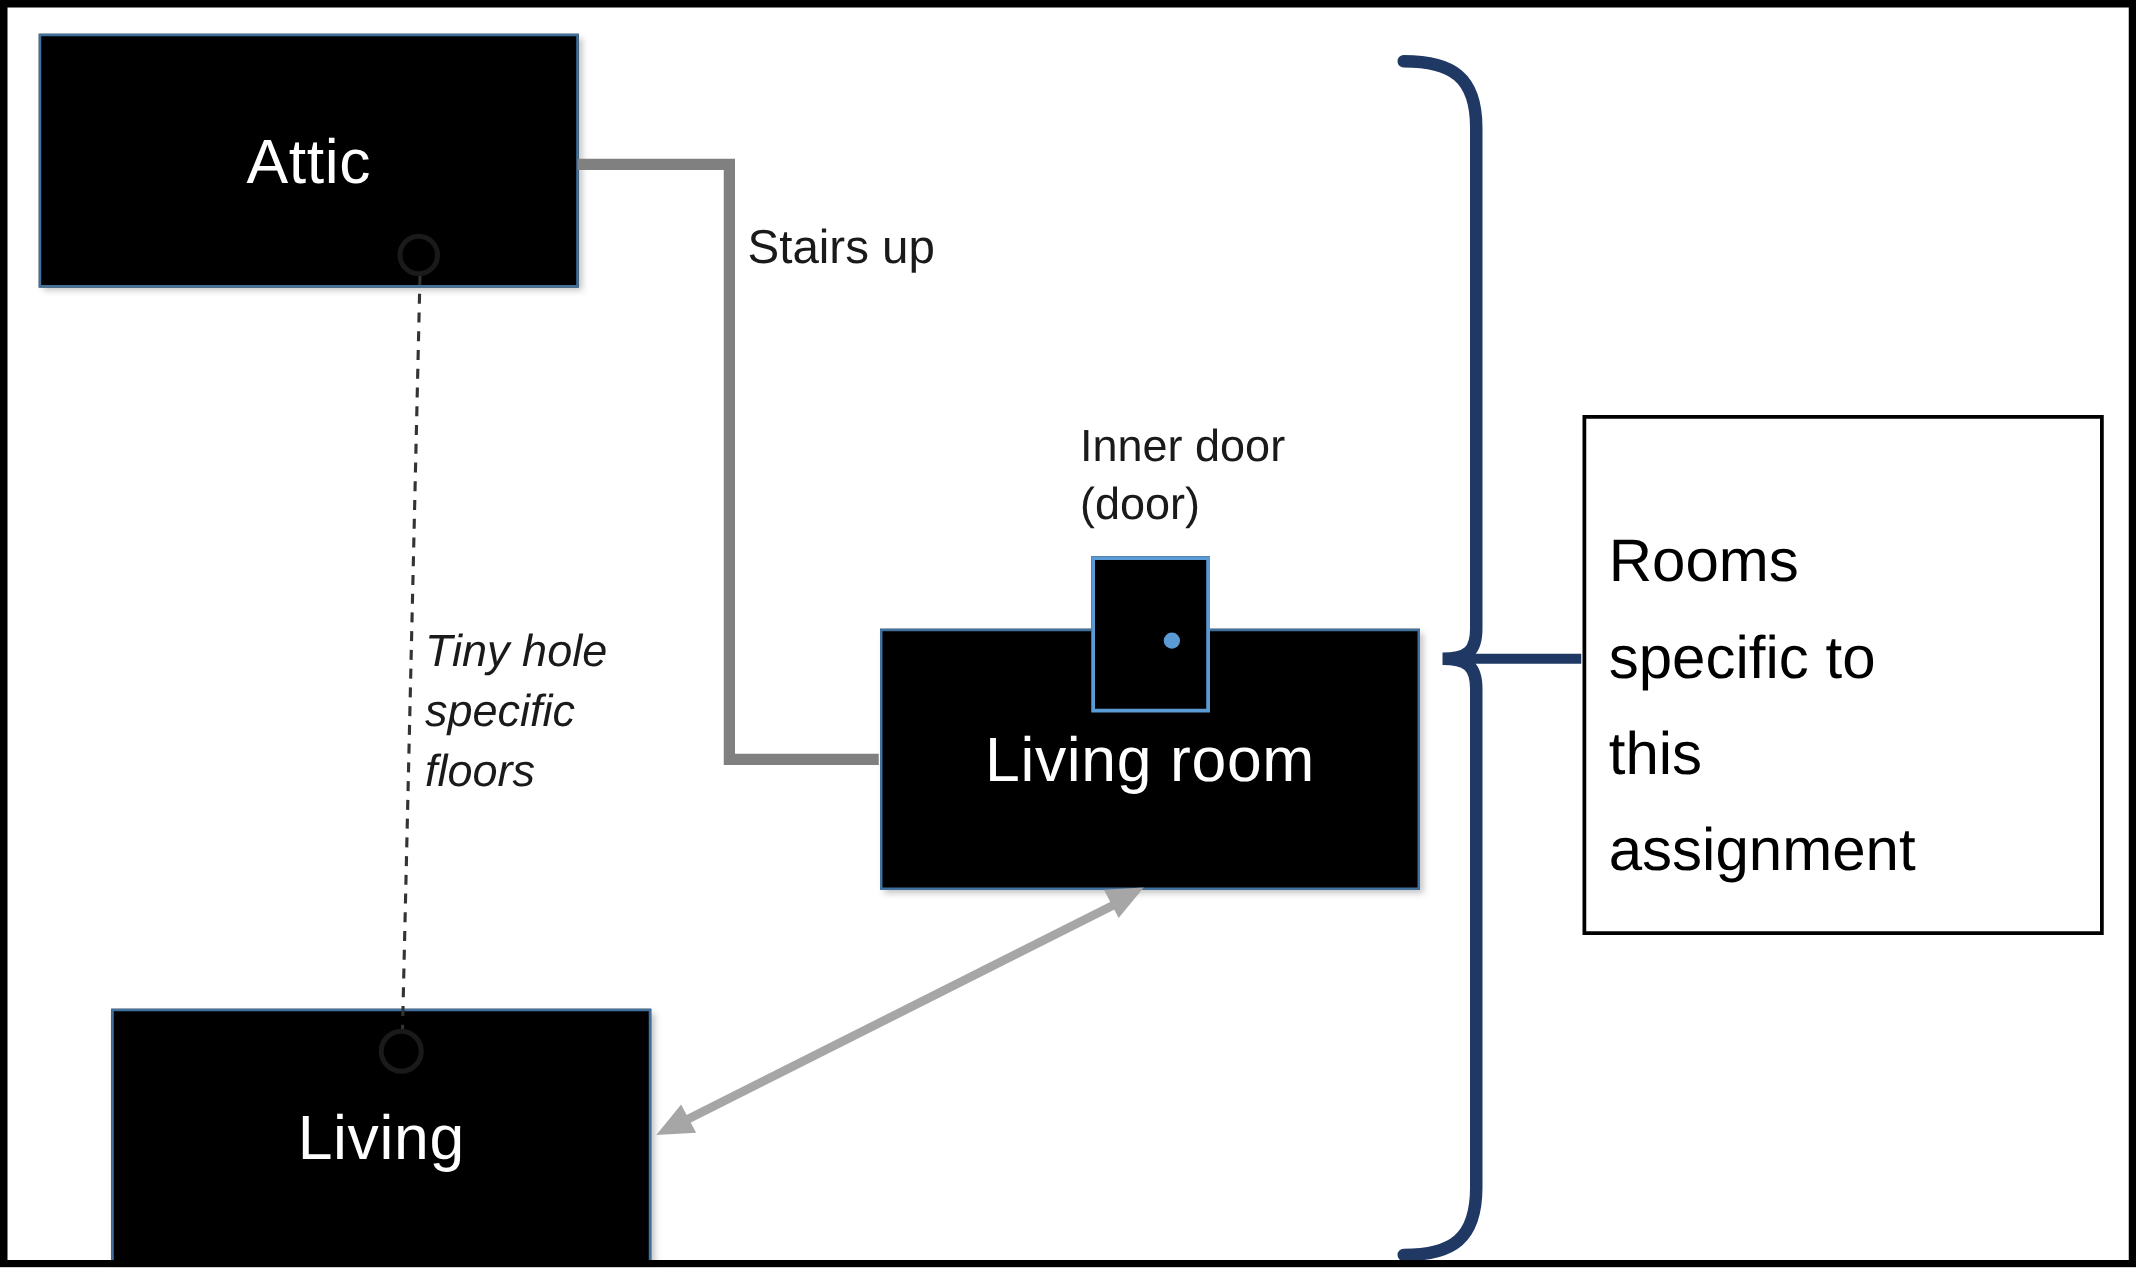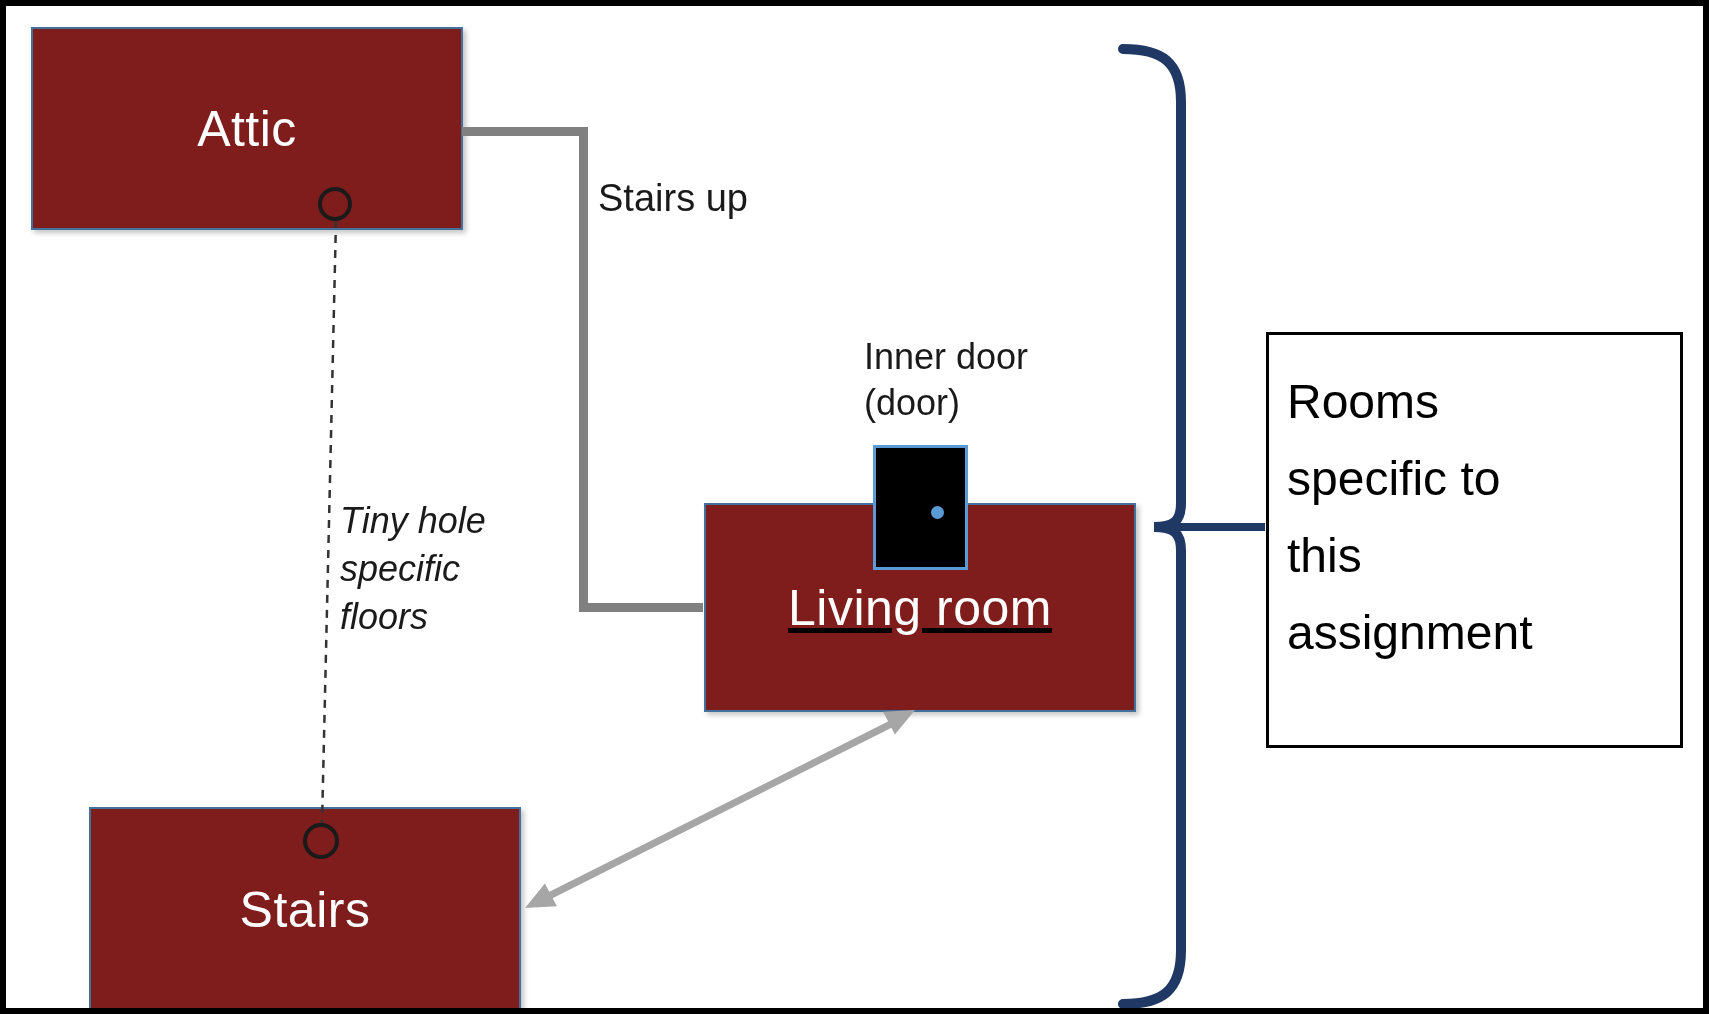--- a/index.html
+++ b/index.html
@@ -4,21 +4,21 @@
 <style>
   html,body{margin:0;padding:0;background:#e8e8e8;font-family:"Liberation Sans",sans-serif;}
   #canvas{
     position:relative;width:1709px;height:1014px;background:#ffffff;
     overflow:hidden;margin:0 auto;
   }
   #outer-border{
     position:absolute;inset:0;border:6px solid #000;pointer-events:none;z-index:30;
   }
   .room{
-    position:absolute;background:#7f1d1d;border:2px solid #41719c;box-sizing:border-box;
+    position:absolute;background:#000000;border:2px solid #41719c;box-sizing:border-box;
     display:flex;align-items:center;justify-content:center;
     box-shadow:3px 3px 5px rgba(90,90,90,0.35);z-index:2;text-align:right;
   }
   .room .room-label{
     color:#ffffff;font-size:50px;letter-spacing:0.5px;
   }
   #attic-box{left:31px;top:27px;width:432px;height:203px;}
   #living-box{left:704px;top:503px;width:432px;height:209px;text-decoration:underline;}
   #bedroom-box{left:89px;top:807px;width:432px;height:205px;}
   #door{
@@ -31,39 +31,39 @@
   }
   .text-label{
     position:absolute;color:#1a1a1a;z-index:7;white-space:nowrap;
   }
   #stairs-label{left:598px;top:176px;font-size:38px;line-height:44px;}
   #tiny-hole-label{left:340px;top:497px;font-size:36px;line-height:48px;font-style:italic;}
   #inner-door-label{left:864px;top:334px;font-size:36px;line-height:46px;}
   #side-note{
     position:absolute;left:1266px;top:332px;width:417px;height:416px;box-sizing:border-box;
     background:#ffffff;border:3px solid #000000;z-index:8;
-    padding:28px 10px 0 18px;color:#000;font-size:48px;line-height:77px;
+    padding:76px 10px 0 18px;color:#000;font-size:48px;line-height:77px;
   }
   #overlay-svg{position:absolute;left:0;top:0;z-index:10;pointer-events:none;}
 </style>
 </head>
 <body>
 
 <div id="canvas">
 
   <div class="room" id="attic-box">
     <span class="room-label">Attic</span>
   </div>
 
   <div class="room" id="living-box">
     <span class="room-label">Living room</span>
   </div>
 
   <div class="room" id="bedroom-box">
-    <span class="room-label">Stairs</span>
+    <span class="room-label">Living</span>
   </div>
 
   <div id="door">
     <span id="door-knob"></span>
   </div>
 
   <div class="text-label" id="stairs-label">
     <span>Stairs up</span>
   </div>
 

